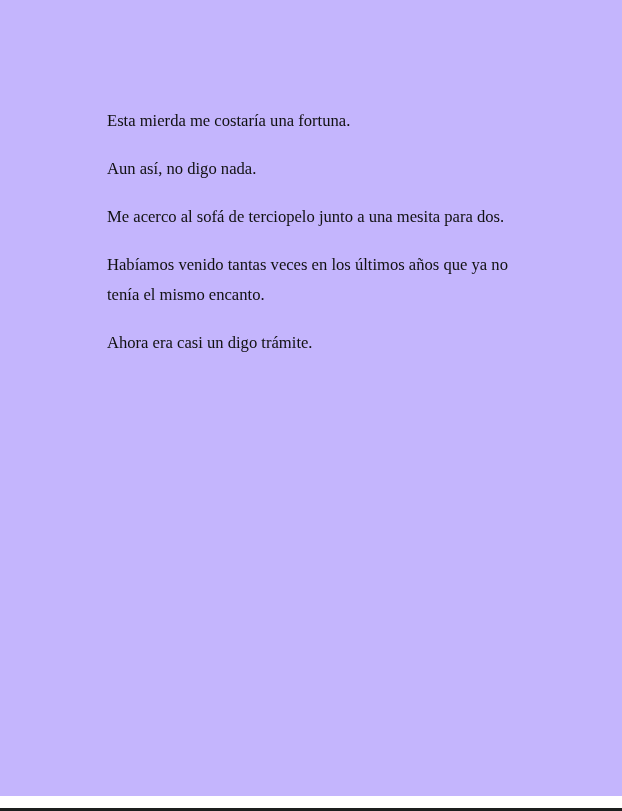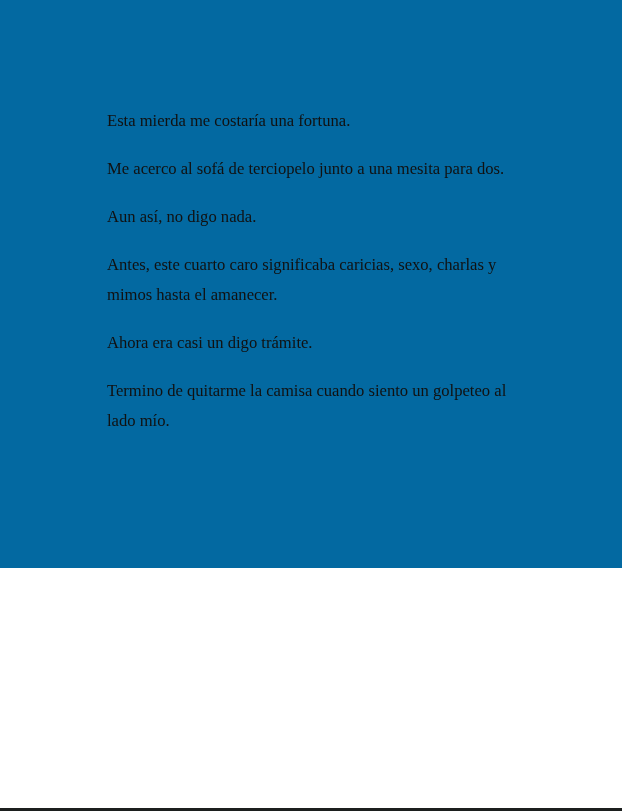--- a/index.html
+++ b/index.html
@@ -13,22 +13,22 @@
       position: relative;
       overflow: hidden;
       font-family: "Liberation Serif", "DejaVu Serif", serif;
       color: #111111;
     }
     .page {
       position: absolute;
       left: 0;
       top: 0;
       width: 622px;
-      height: 568px;
-      background: #0369a1;
+      height: 796px;
+      background: #c4b5fd;
     }
     .text-body {
       position: absolute;
       left: 107px;
       top: 106px;
       width: 420px;
     }
     .para {
       margin: 0 0 18px 0;
       font-size: 16.6px;
@@ -44,20 +44,19 @@
       height: 3px;
       background: #1c1f1e;
     }
   </style>
 </head>
 <body>
 
 <div class="page">
   <div class="text-body">
     <p class="para">Esta mierda me costaría una fortuna.</p>
+    <p class="para">Aun así, no digo nada.</p>
     <p class="para">Me acerco al sofá de terciopelo junto a una mesita para dos.</p>
-    <p class="para">Aun así, no digo nada.</p>
-    <p class="para">Antes, este cuarto caro significaba caricias, sexo, charlas y mimos hasta el amanecer.</p>
+    <p class="para">Habíamos venido tantas veces en los últimos años que ya no tenía el mismo encanto.</p>
     <p class="para">Ahora era casi un digo trámite.</p>
-    <p class="para">Termino de quitarme la camisa cuando siento un golpeteo al lado mío.</p>
   </div>
 </div>
 <div class="bottom-bar"></div>
 
 </body></html>

